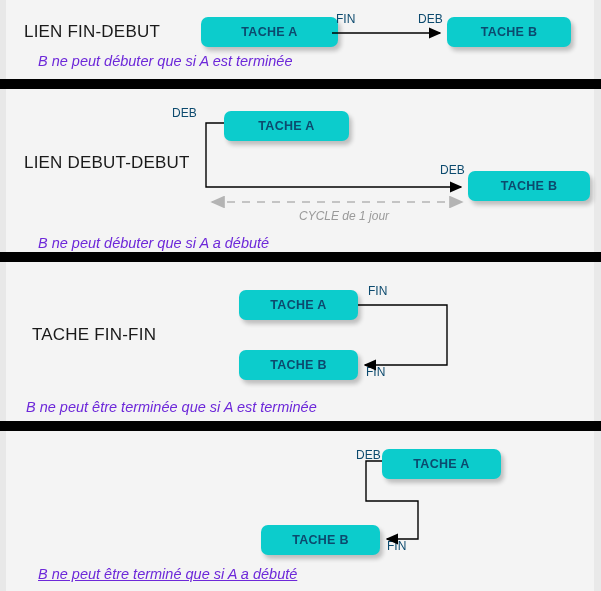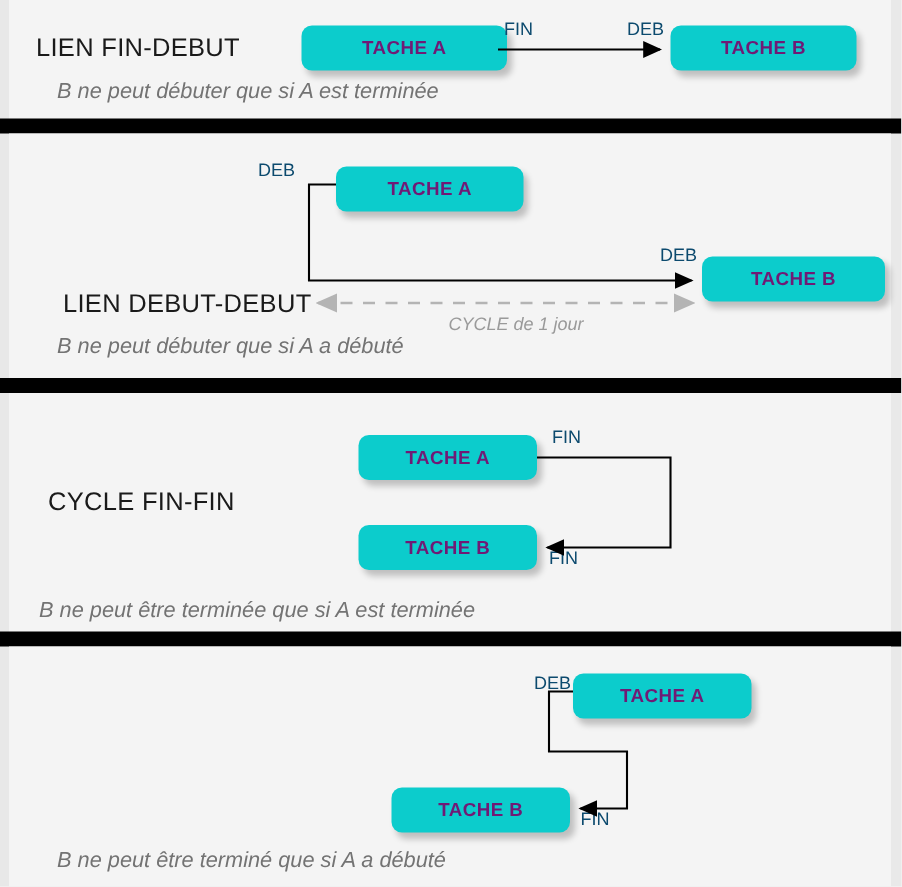--- a/index.html
+++ b/index.html
@@ -48,36 +48,36 @@
     font-size: 17px;
     letter-spacing: 0.2px;
     color: #1a1a1a;
     white-space: nowrap;
     font-family: "Liberation Sans", sans-serif;
   }
   .caption {
     position: absolute;
     font-size: 14.5px;
     font-style: italic;
-    color: #737373;
+    color: #6d28d9;
     white-space: nowrap;
     font-family: "Liberation Sans", sans-serif;
   }
   .task-box {
     position: absolute;
     height: 30px;
     border-radius: 7px;
     background: #0ccccc;
     box-shadow: 3px 4px 4px rgba(0,0,0,0.22);
     display: flex;
     align-items: center;
     justify-content: center;
   }
   .task-box span {
-    color: #701a75;
+    color: #0c4a6e;
     font-size: 12.5px;
     font-weight: bold;
     letter-spacing: 0.3px;
     font-family: "Liberation Sans", sans-serif;
   }
   .edge-label {
     position: absolute;
     font-size: 12px;
     color: #0c4a6e;
     white-space: nowrap;
@@ -130,21 +130,21 @@
       <line x1="326" y1="33" x2="434" y2="33" stroke="#000" stroke-width="1.4" marker-end="url(#ah1)"></line>
     </svg>
 
     <div class="caption" style="left:32px; top:53px;">B ne peut débuter que si A est terminée</div>
   </div>
 
   <div class="divider" style="top:79px;"></div>
 
   <div class="section" style="top:89px; height:163px;">
 
-    <div class="title" style="left:36px; top:64px;margin-top:40px;">LIEN DEBUT-DEBUT</div>
+    <div class="title" style="left:18px; top:64px;">LIEN DEBUT-DEBUT</div>
 
     <div class="task-box" style="left:218px; top:22px; width:125px;">
       <span>TACHE A</span>
     </div>
 
     <div class="task-box" style="left:462px; top:82px; width:122px;">
       <span>TACHE B</span>
     </div>
 
     <div class="edge-label" style="left:166px; top:17px;">DEB</div>
@@ -161,28 +161,28 @@
         <marker id="ahR" markerWidth="9" markerHeight="8" refX="8" refY="4" orient="auto">
           <path d="M0,0 L9,4 L0,8 z" fill="#b4b4b4"></path>
         </marker>
       </defs>
       <path d="M218,34 L200,34 L200,98 L455,98" stroke="#000" stroke-width="1.4" fill="none" marker-end="url(#ah2)"></path>
       <line x1="206" y1="113" x2="456" y2="113" stroke="#b4b4b4" stroke-width="1.6" stroke-dasharray="8,7" marker-start="url(#ahL)" marker-end="url(#ahR)"></line>
     </svg>
 
     <div class="cycle-label" style="left:293px; top:120px;">CYCLE de 1 jour</div>
 
-    <div class="caption" style="left:32px; top:134px;font-style:italic;">B ne peut débuter que si A a débuté</div>
+    <div class="caption" style="left:32px; top:146px;font-style:italic;">B ne peut débuter que si A a débuté</div>
   </div>
 
   <div class="divider" style="top:252px;"></div>
 
   <div class="section" style="top:262px; height:159px;">
 
-    <div class="title" style="left:26px; top:63px;">CYCLE FIN-FIN</div>
+    <div class="title" style="left:26px; top:63px;">TACHE FIN-FIN</div>
 
     <div class="task-box" style="left:233px; top:28px; width:119px;">
       <span>TACHE A</span>
     </div>
 
     <div class="task-box" style="left:233px; top:88px; width:119px;">
       <span>TACHE B</span>
     </div>
 
     <div class="edge-label" style="left:362px; top:22px;">FIN</div>
@@ -218,16 +218,16 @@
 
     <svg class="connector" width="588" height="160">
       <defs>
         <marker id="ah4" markerWidth="9" markerHeight="8" refX="8" refY="4" orient="auto">
           <path d="M0,0 L9,4 L0,8 z" fill="#000"></path>
         </marker>
       </defs>
       <path d="M376,30 L360,30 L360,70 L412,70 L412,108 L381,108" stroke="#000" stroke-width="1.4" fill="none" marker-end="url(#ah4)"></path>
     </svg>
 
-    <div class="caption" style="left:32px; top:135px;">B ne peut être terminé que si A a débuté</div>
+    <div class="caption" style="left:32px; top:135px;text-decoration:underline;">B ne peut être terminé que si A a débuté</div>
   </div>
 
 </div>
 
 </body></html>

